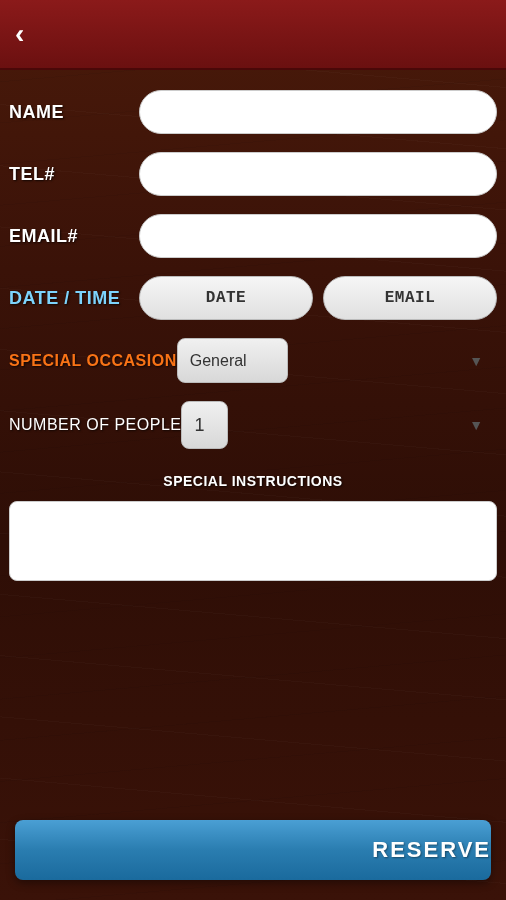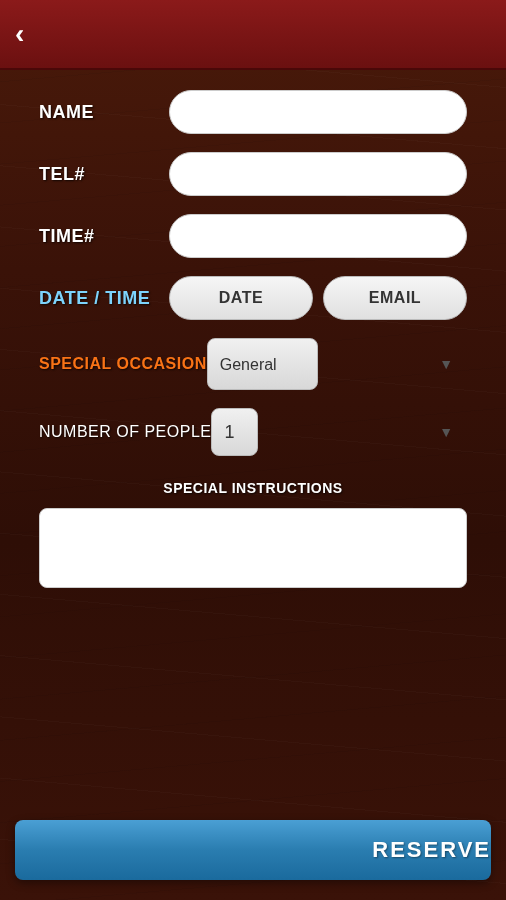--- a/index.html
+++ b/index.html
@@ -64,21 +64,21 @@
       color: white;
       font-size: 22px;
       font-weight: bold;
       letter-spacing: 0.5px;
     }
 
     
     .content {
       position: relative;
       z-index: 5;
-      padding: 20px 39px;
+      padding: 20px 9px;
     }
 
     
     .form-row {
       display: flex;
       align-items: center;
       margin-bottom: 18px;
     }
 
     .form-label {
@@ -127,20 +127,21 @@
       flex: 1;
       height: 44px;
       border-radius: 25px;
       border: 1px solid #bbb;
       background: linear-gradient(180deg, #f5f5f5 0%, #e0e0e0 100%);
       font-size: 16px;
       font-weight: bold;
       color: #333;
       cursor: pointer;
       letter-spacing: 0.5px;
+      font-family: Liberation Mono, monospace;
     }
 
     
     .occasion-row {
       display: flex;
       align-items: center;
       margin-bottom: 18px;
     }
 
     .occasion-label {
@@ -148,21 +149,21 @@
       font-size: 16px;
       font-weight: bold;
       min-width: 130px;
       letter-spacing: 0.5px;
       text-shadow: 1px 1px 2px rgba(0,0,0,0.7);
       line-height: 1.2;
     }
 
     .occasion-select {
       flex: 1;
-      height: 52px;
+      height: 45px;
       border-radius: 8px;
       border: 1px solid #bbb;
       background: linear-gradient(180deg, #f0f0f0 0%, #d8d8d8 100%);
       font-size: 16px;
       color: #333;
       padding: 0 12px;
       appearance: none;
       -webkit-appearance: none;
       cursor: pointer;
       position: relative;
@@ -282,21 +283,21 @@
     <label class="form-label">NAME</label>
     <input class="form-input" type="text" placeholder="" style="">
   </div>
 
   <div class="form-row">
     <label class="form-label">TEL#</label>
     <input class="form-input" type="tel" placeholder="" style="">
   </div>
 
   <div class="form-row">
-    <label class="form-label">TIME#</label>
+    <label class="form-label">EMAIL#</label>
     <input class="form-input" type="email" placeholder="" style="">
   </div>
 
   <div class="date-time-row">
     <span class="date-time-label">DATE / TIME</span>
     <div class="date-time-buttons">
       <button class="dt-btn">DATE</button>
       <button class="dt-btn">EMAIL</button>
     </div>
   </div>

